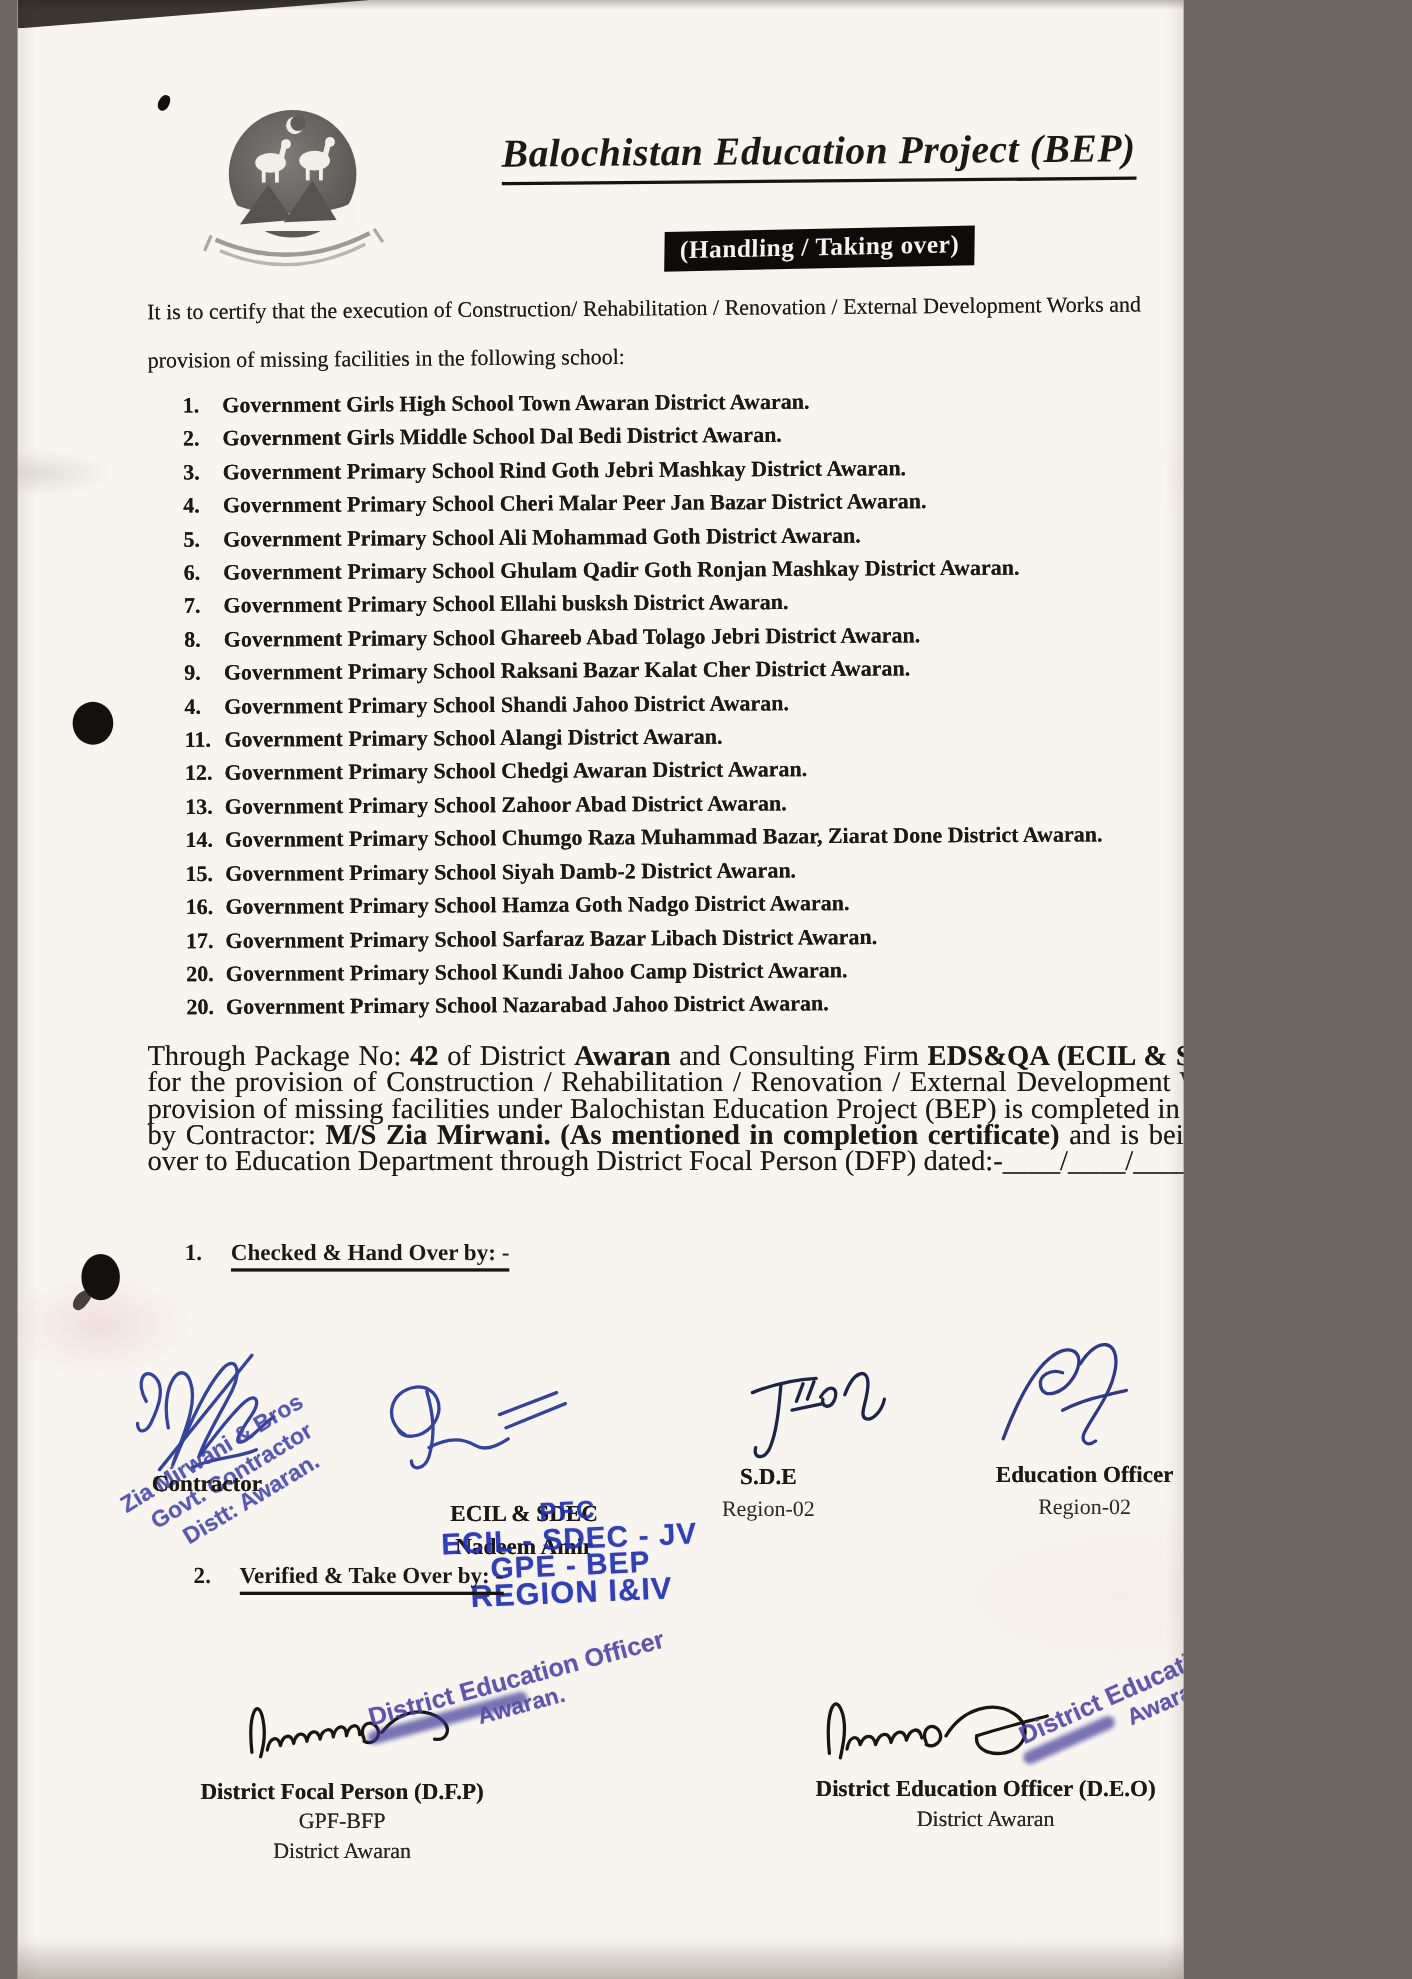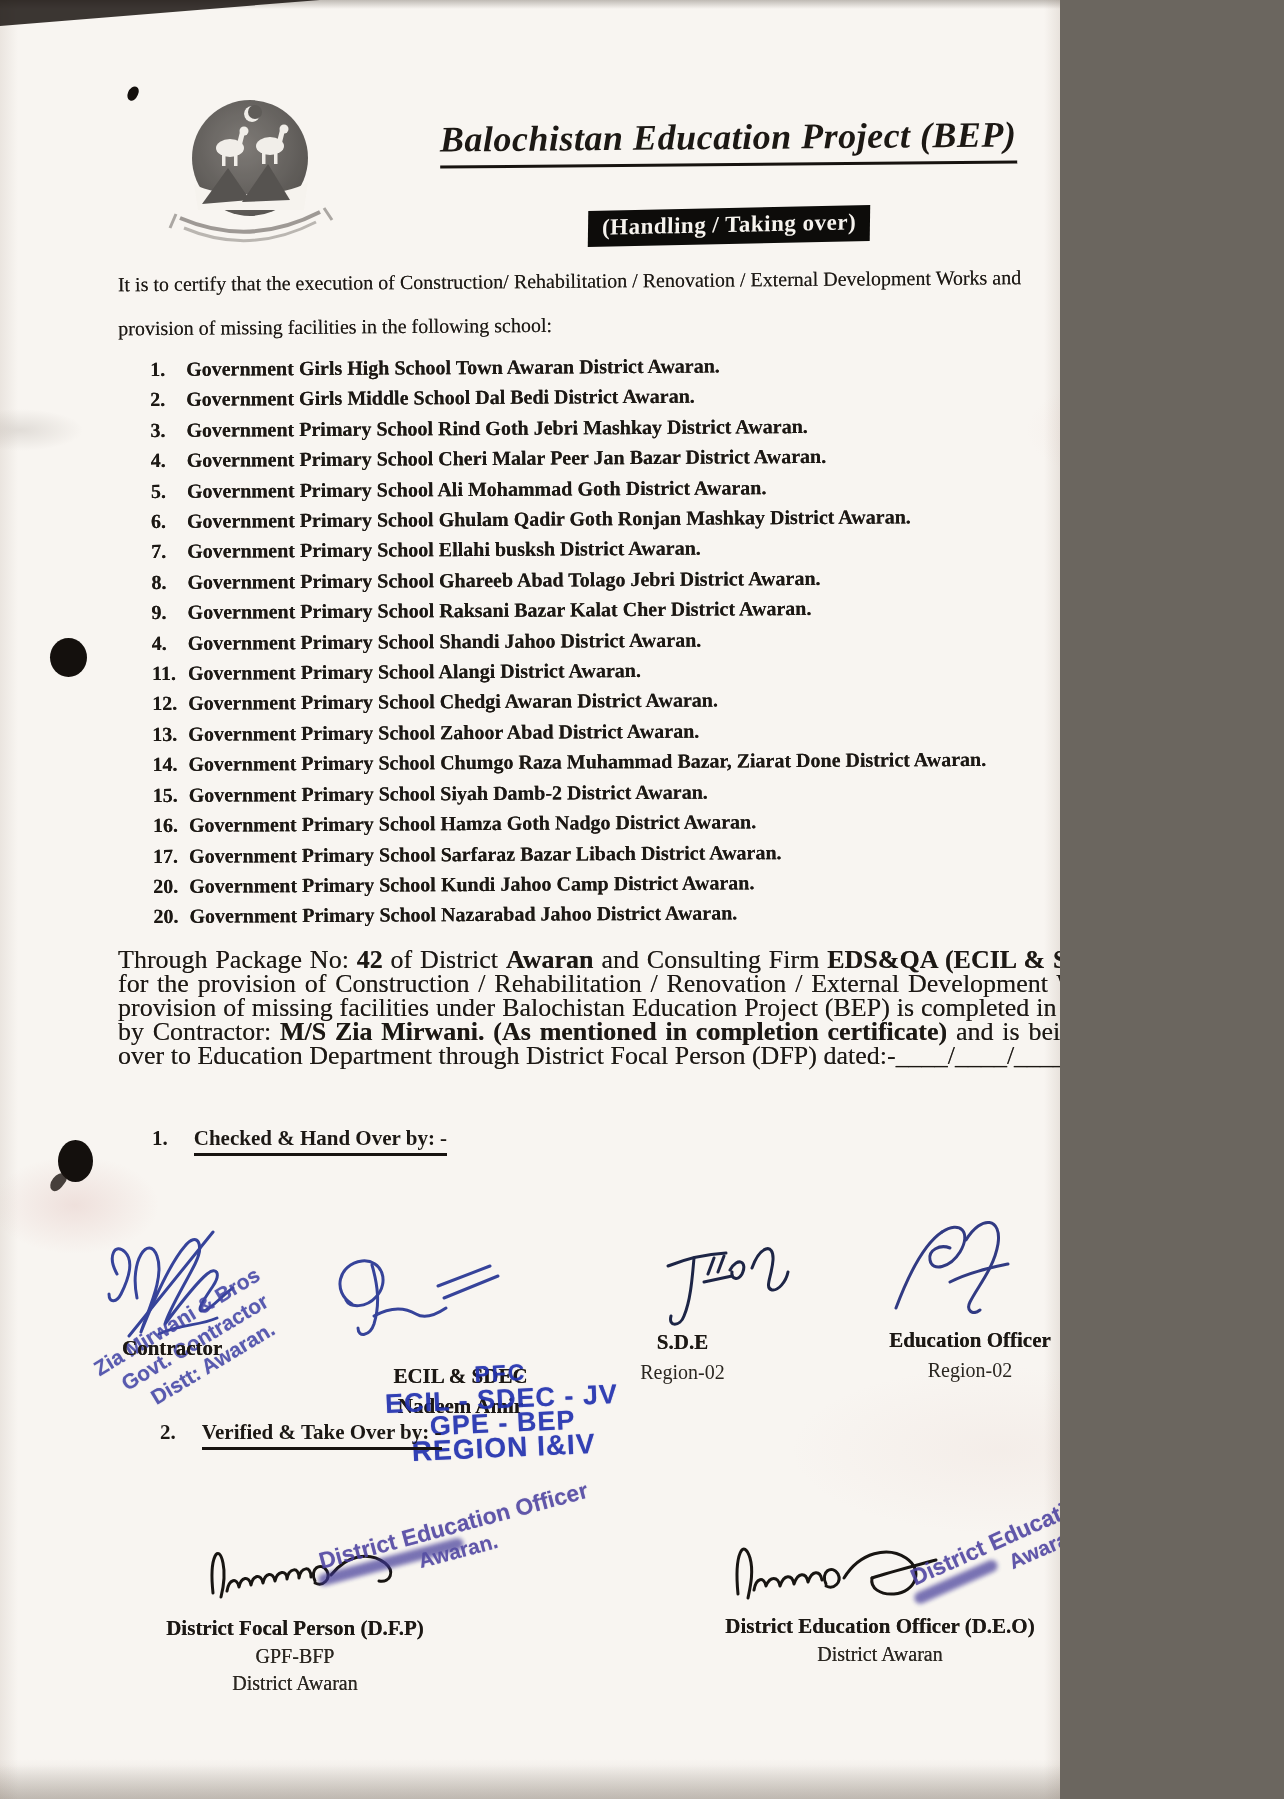--- a/index.html
+++ b/index.html
@@ -9,20 +9,21 @@
     background:
       radial-gradient(220px 90px at 1180px 430px, rgba(214,160,150,.18), transparent 70%),
       radial-gradient(120px 70px at 75px 1205px, rgba(205,150,145,.22), transparent 70%),
       radial-gradient(90px 30px at 20px 430px, rgba(120,110,100,.18), transparent 70%),
       radial-gradient(300px 120px at 1000px 1450px, rgba(210,170,160,.10), transparent 70%),
       linear-gradient(90deg, rgba(150,130,115,.14), transparent 18px),
       linear-gradient(-90deg, rgba(150,130,115,.16), transparent 16px),
       linear-gradient(0deg, rgba(130,115,100,.22), transparent 40px),
       linear-gradient(180deg, rgba(60,50,40,.30), transparent 9px),
       #f8f5f1;
+    margin-left: 16px;
   }
   .abs{position:absolute;}
   .corner-fold{left:0;top:0;width:320px;height:26px;background:#1a1410;
     clip-path:polygon(0 0,100% 0,0 100%);opacity:.85;}
   .ink-dot{background:#14100d;border-radius:60% 45% 55% 50%;}
   .punch{background:#14100d;border-radius:50%;}
   .punch-tail:after{content:"";position:absolute;left:-6px;bottom:-10px;width:12px;height:20px;
     background:#1a1410;border-radius:60% 40% 50% 60%;transform:rotate(38deg);opacity:.8;}
 
   

